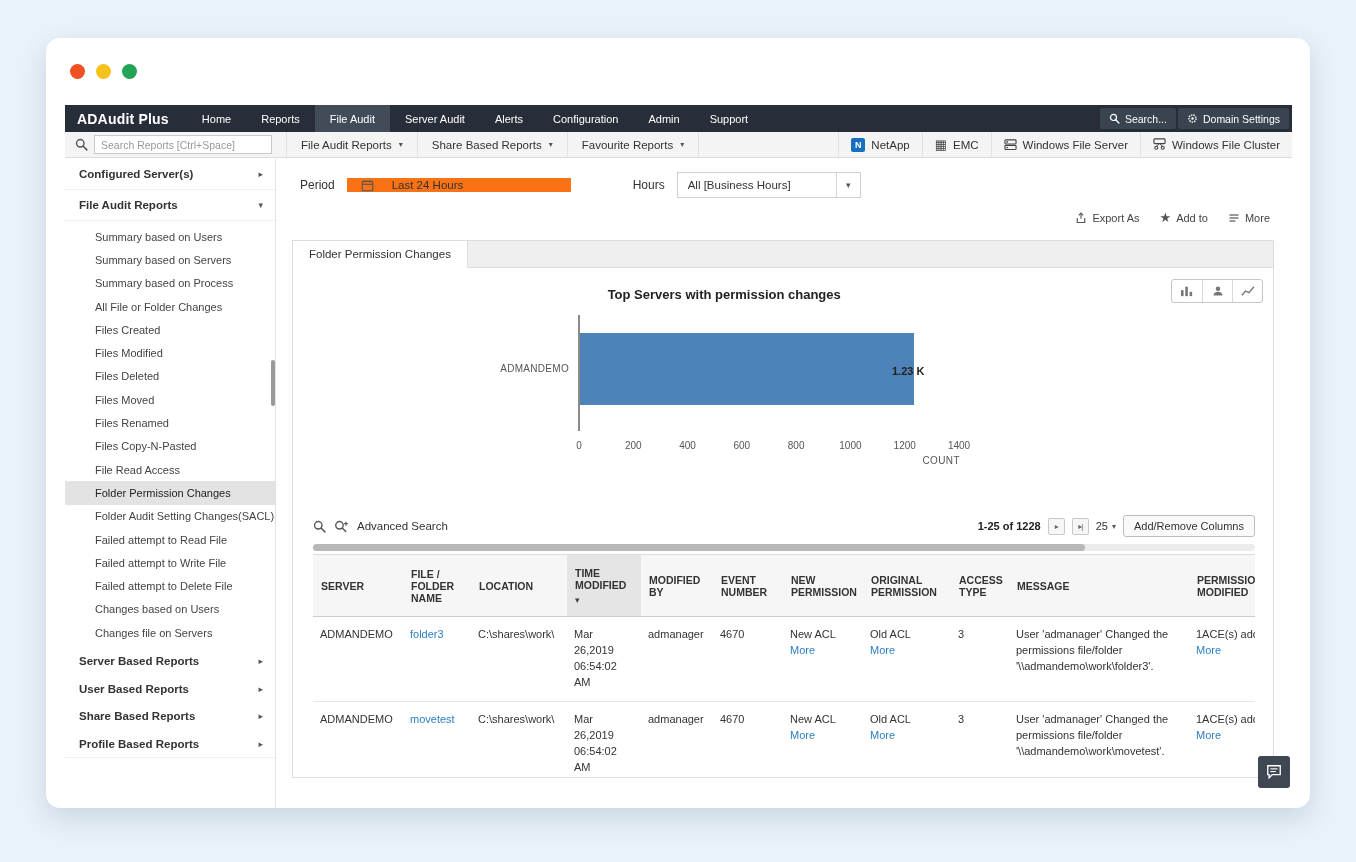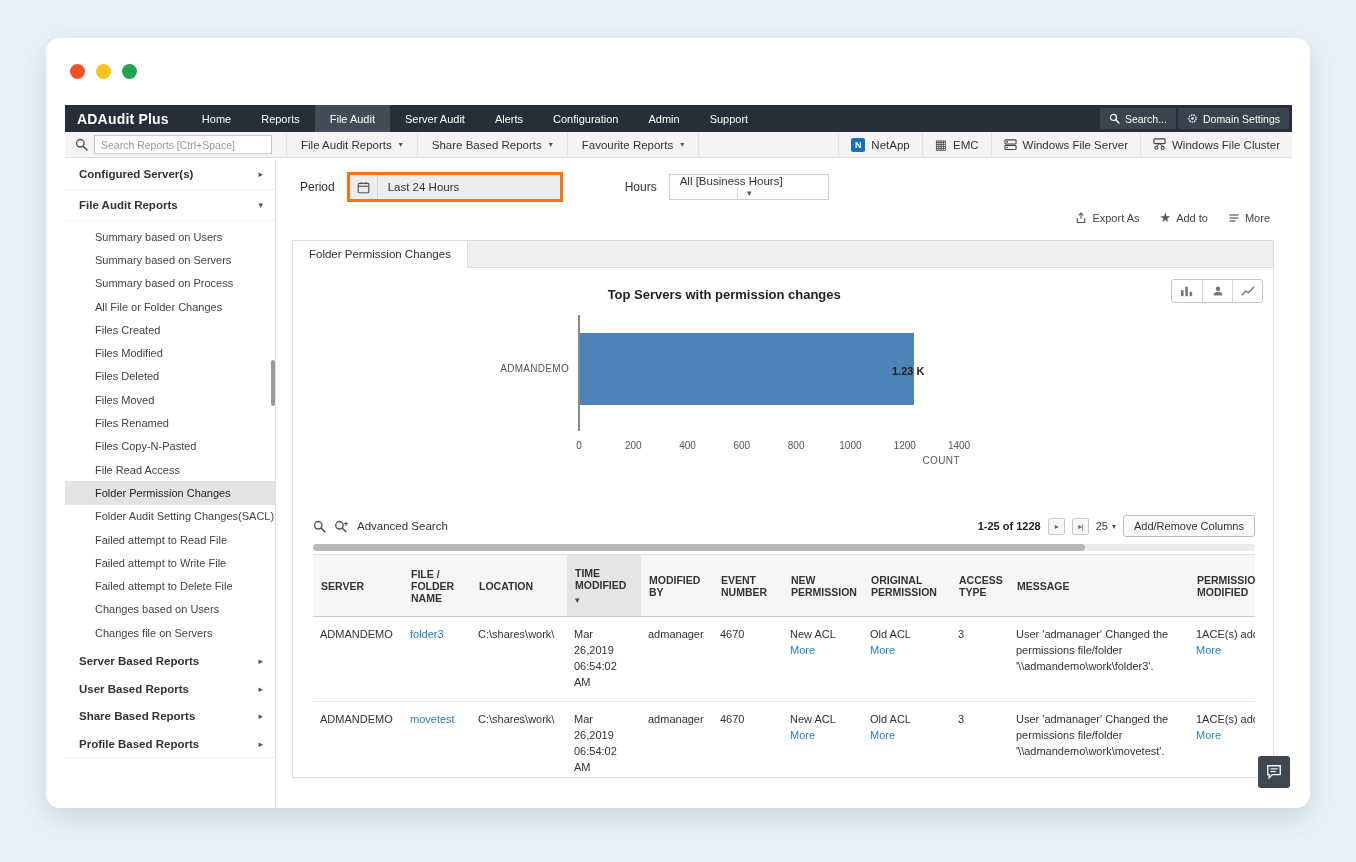--- a/index.html
+++ b/index.html
@@ -40,25 +40,25 @@
   .side-items{padding:4px 0 3px;}
   .side-item{height:23.3px;display:flex;align-items:center;padding-left:30px;font-size:11px;color:#444;cursor:pointer;white-space:nowrap;}
   .side-item.selected{background:#e3e3e3;color:#222;}
   .side-section.collapsed{height:27.5px;border-bottom:none;gap:8px;}
   .side-partial{height:18px;border-top:1px solid #f0f0f0;}
   .side-scroll-thumb{position:absolute;right:0;top:201px;width:4px;height:46px;background:#9a9a9a;border-radius:2px;cursor:grab;}
 
   .main{position:absolute;left:230px;top:121px;width:1016px;height:649px;background:#fff;border-bottom-right-radius:14px;}
   .filter-row{position:absolute;left:24px;top:13px;display:flex;align-items:center;font-size:12px;color:#333;}
   .f-label{margin-right:12px;}
-  .period-group{display:flex;align-items:center;border:3px solid #f97316;height:30px;background:#ededed;cursor:pointer;}
+  .period-group{display:flex;align-items:center;border:7px solid #f97316;height:14px;background:#ededed;cursor:pointer;}
   .cal-cell{width:28px;height:100%;display:flex;align-items:center;justify-content:center;border-right:1px solid #d6d6d6;}
   .period-value{width:182px;padding:0 10px;font-size:11.5px;color:#333;}
   .f-label.hours{margin-left:62px;}
-  .hours-select{display:flex;align-items:center;border:1px solid #cfcfcf;height:26px;background:#fff;cursor:pointer;flex-direction:column;}
+  .hours-select{display:flex;align-items:center;border:1px solid #cfcfcf;height:26px;background:#fff;cursor:pointer;}
   .hours-value{width:158px;padding:0 10px;font-size:11.5px;color:#333;}
   .sel-caret{width:24px;height:100%;display:flex;align-items:center;justify-content:center;border-left:1px solid #d6d6d6;font-size:9px;color:#555;}
   .actions-row{position:absolute;right:22px;top:52px;display:flex;gap:20px;font-size:11px;color:#444;}
   .action{display:flex;align-items:center;gap:5px;cursor:pointer;white-space:nowrap;}
   .action .star{font-size:13px;color:#555;line-height:1;}
 
   .report-card{position:absolute;left:16px;top:81px;width:982px;height:538px;border:1px solid #ddd;background:#fff;}
   .tabbar{height:27px;background:#efefef;border-bottom:1px solid #ddd;display:flex;}
   .tab.active{background:#fff;border-right:1px solid #ddd;padding:0 16px;display:flex;align-items:center;font-size:11.5px;color:#333;margin-bottom:-1px;border-bottom:1px solid #fff;cursor:pointer;}
   .chart-title{position:absolute;top:46px;left:0;width:88%;text-align:center;font-size:13px;font-weight:bold;color:#222;}

